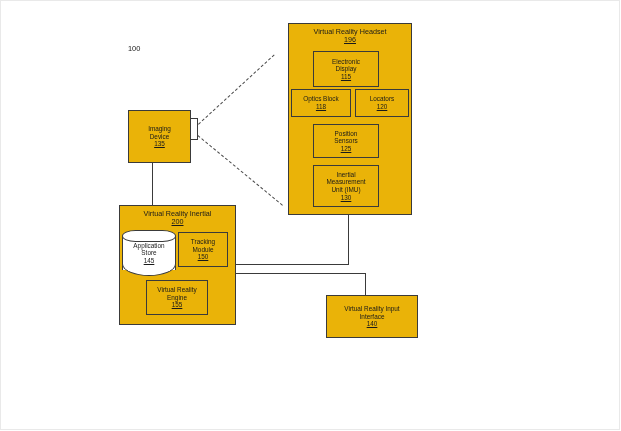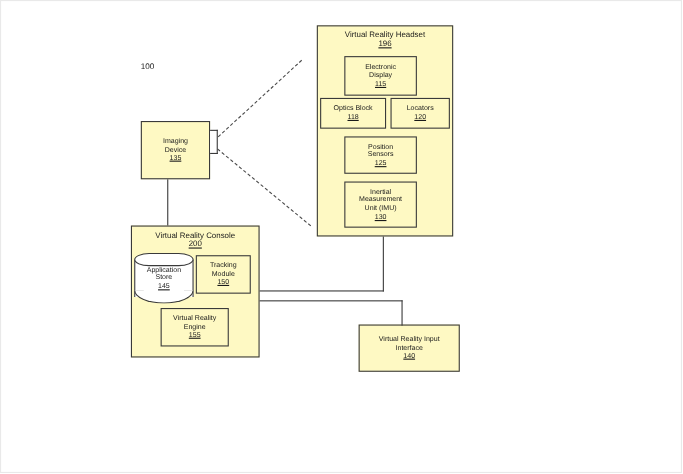--- a/index.html
+++ b/index.html
@@ -22,21 +22,21 @@
     width: 620px; height: 430px;
     border: 1px solid #e9e9e9;
     box-sizing: border-box;
   }
 
   
   .dbox {
     position: absolute;
     box-sizing: border-box;
     border: 1px solid #3a3a3a;
-    background: #fef9c3;
+    background: #eab308;
     text-align: center;
     color: #1a1a1a;
     display: flex;
     flex-direction: column;
     align-items: center;
     justify-content: center;
     line-height: 1.18;
   }
   .dbox.top-label {
     justify-content: flex-start;
@@ -133,21 +133,21 @@
     width: 7px; height: 22px;
     border: 1px solid #3a3a3a;
     border-left: none;
     background: #ffffff;
     box-sizing: border-box;
   }
 
   
   #fig-ref {
     position: absolute;
-    left: 128px; top: 56px;
+    left: 128px; top: 44px;
     color: #1a1a1a;
     text-underline-offset: 1px;
   }
 </style>
 </head>
 <body>
 
 <div id="page">
 
   <div class="page-frame"></div>
@@ -192,21 +192,21 @@
     <span class="lbl fs-box">Imaging
 Device</span>
     <span class="refnum fs-box">135</span>
   </div>
   <div id="lens-notch"></div>
 
   <div class="ray" style="left:198px; top:124px; width:103px; transform: rotate(-42.5deg);"></div>
   <div class="ray" style="left:198px; top:135px; width:110px; transform: rotate(39.5deg);"></div>
 
   <div class="dbox top-label" style="left:119px; top:205px; width:117px; height:120px;">
-    <span class="lbl fs-hdr">Virtual Reality Console</span>
+    <span class="lbl fs-hdr">Virtual Reality Inertial</span>
     <span class="refnum fs-hdr">200</span>
   </div>
 
   <div class="cyl" style="left:122px; top:230px; width:54px; height:46px;">
     <div class="cyl-body"></div>
     <div class="cyl-bottom"></div>
     <div class="cyl-top"></div>
     <div class="cyl-text">
       <span class="lbl fs-box">Application
 Store</span>

